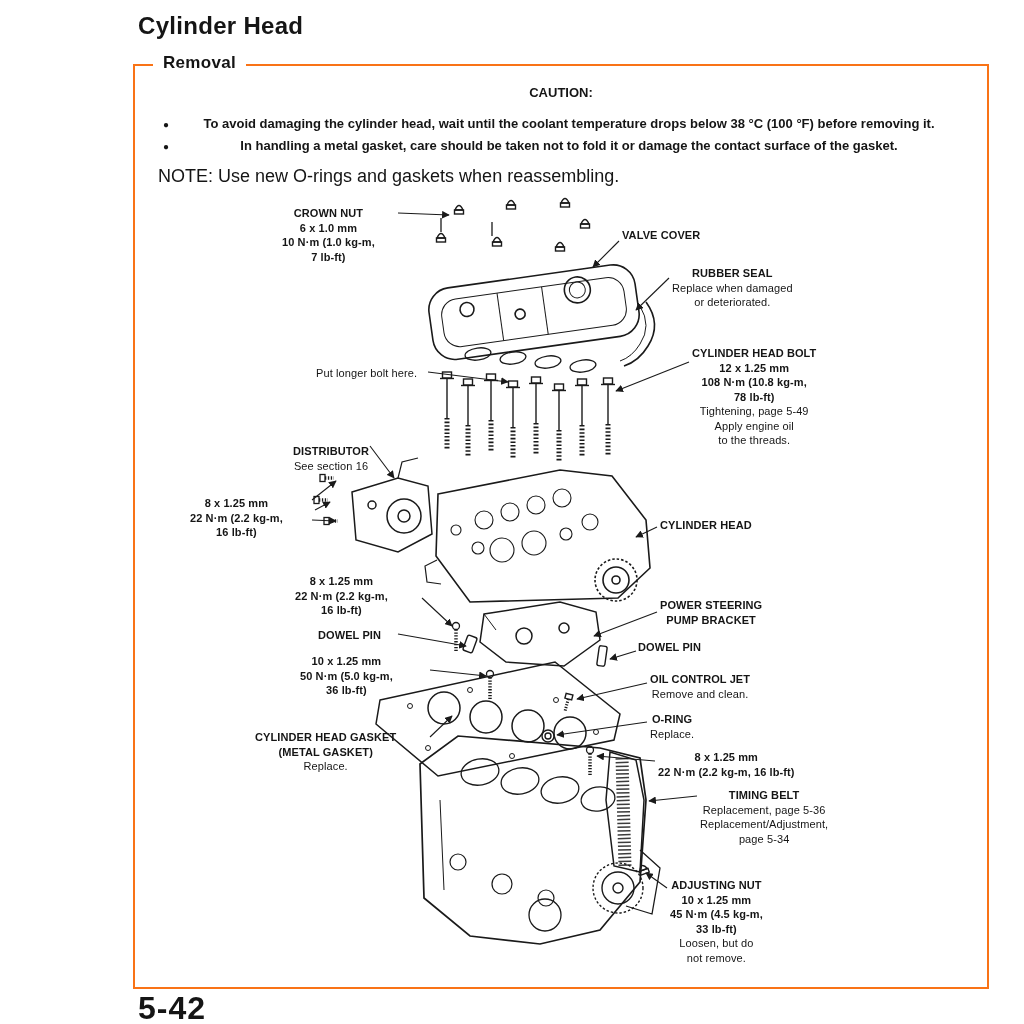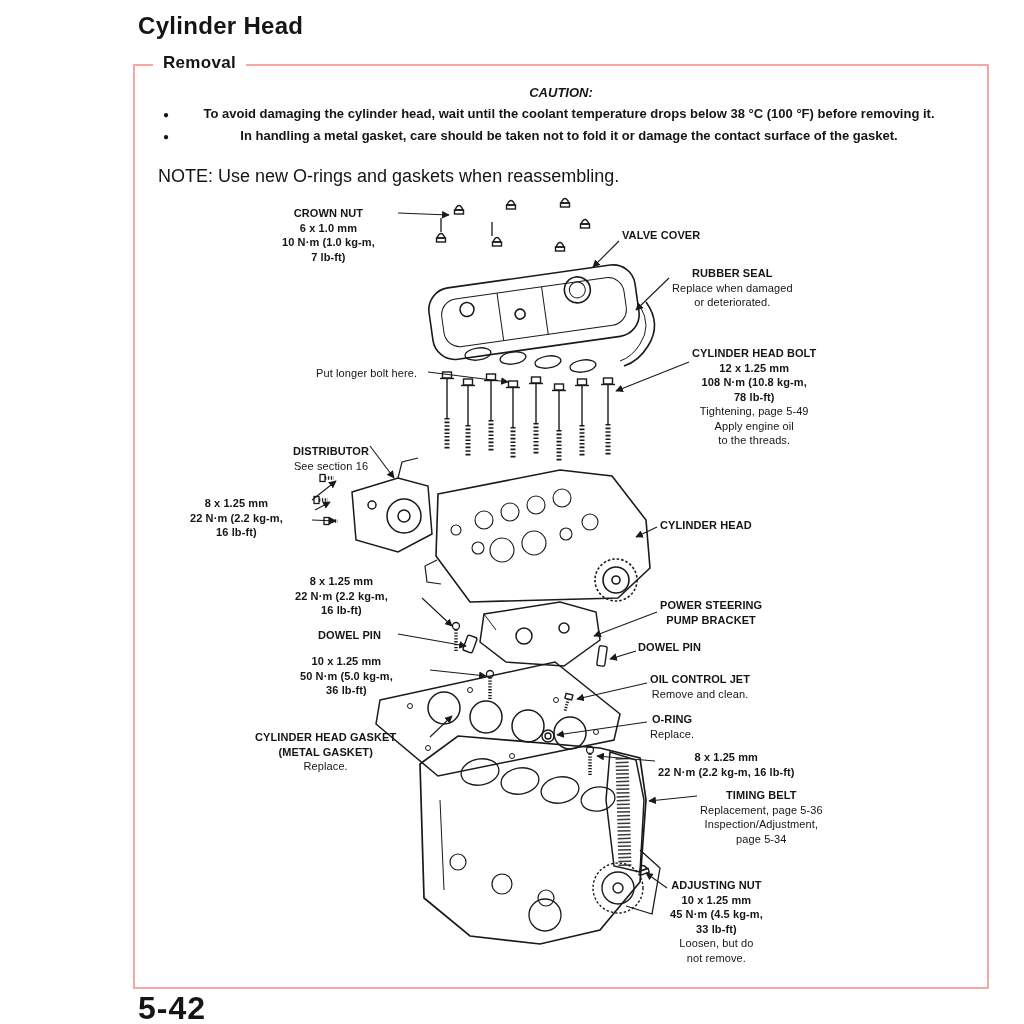--- a/index.html
+++ b/index.html
@@ -5,31 +5,31 @@
   html,body{margin:0;padding:0;background:#e9e9e9;}
   .page{
     position:relative;width:1024px;height:1024px;background:#ffffff;
     font-family:"Liberation Sans",sans-serif;color:#151515;overflow:hidden;margin:0 auto;text-align:center;
   }
   .page-title{
     position:absolute;left:138px;top:12px;font-size:24px;font-weight:bold;letter-spacing:.3px;
   }
   .frame{
     position:absolute;left:133px;top:64px;width:852px;height:921px;
-    border:2px solid #fca5a5;
+    border:2px solid #f97316;
   }
   .section-label{
     position:absolute;left:18px;top:-13px;background:#ffffff;
     padding:0 10px;font-size:17px;font-weight:bold;letter-spacing:.3px;
   }
   .caution-block{
     position:absolute;left:158px;top:84px;width:806px;
     font-size:13px;font-weight:bold;line-height:1.45;
   }
-  .caution-heading{margin-bottom:2px;font-style:italic;}
+  .caution-heading{margin-bottom:12px;}
   .bullet-item{display:grid;grid-template-columns:16px 1fr;margin-bottom:3px;}
   .bullet-glyph{font-size:10px;line-height:1.9;}
   .note-line{
     position:absolute;left:158px;top:166px;font-size:18px;font-weight:normal;
   }
   .art{position:absolute;left:0;top:0;}
   .co{position:absolute;font-size:11px;line-height:1.32;letter-spacing:.1px;white-space:nowrap;}
   .co .b{font-weight:bold;}
   .co .n{font-weight:normal;}
   .page-number{
@@ -336,21 +336,21 @@
   </div>
 
   <div class="co" style="left:658px;top:750px">
     <div class="b">8 x 1.25 mm</div>
     <div class="b">22 N·m (2.2 kg-m, 16 lb-ft)</div>
   </div>
 
   <div class="co" style="left:700px;top:788px">
     <div class="b">TIMING BELT</div>
     <div class="n">Replacement, page 5-36</div>
-    <div class="n">Inspection/Adjustment,</div>
+    <div class="n">Replacement/Adjustment,</div>
     <div class="n">page 5-34</div>
   </div>
 
   <div class="co" style="left:670px;top:878px">
     <div class="b">ADJUSTING NUT</div>
     <div class="b">10 x 1.25 mm</div>
     <div class="b">45 N·m (4.5 kg-m,</div>
     <div class="b">33 lb-ft)</div>
     <div class="n">Loosen, but do</div>
     <div class="n">not remove.</div>

